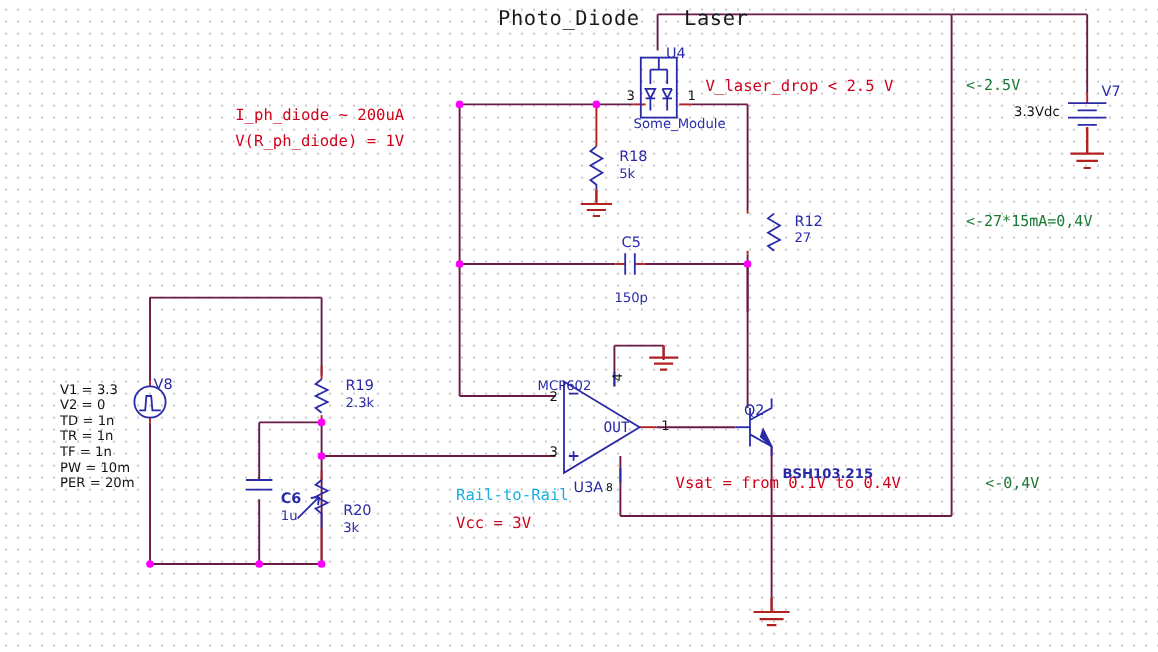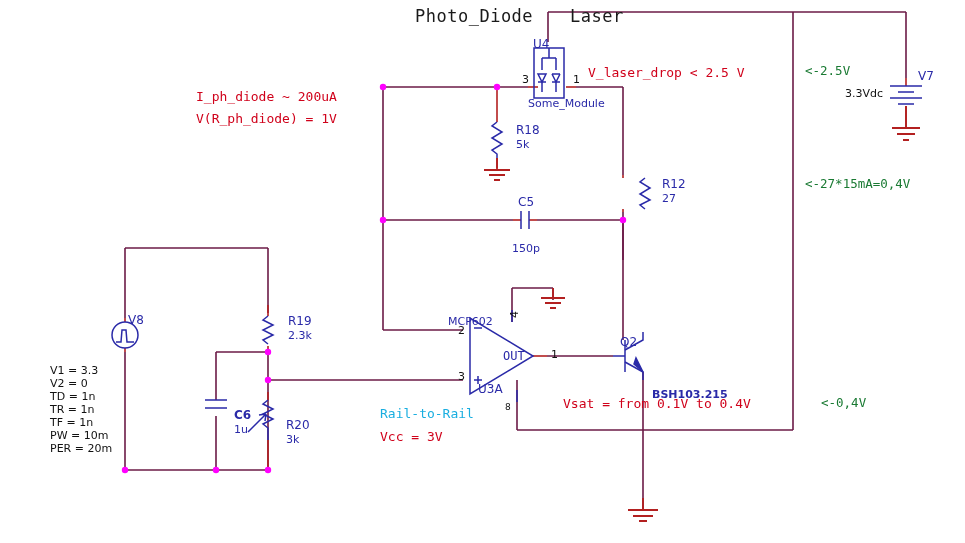--- a/index.html
+++ b/index.html
@@ -14,21 +14,21 @@
     overflow:hidden;
     padding-left:12px;
   }
   .lbl{position:absolute;white-space:pre;line-height:1;}
   .note-red{color:#d0021b;font-family:"DejaVu Sans Mono",monospace;font-size:13px;}
   .note-green{color:#1a7a33;font-family:"DejaVu Sans Mono",monospace;font-size:12.5px;}
   .note-cyan{color:#19aee0;font-family:"DejaVu Sans Mono",monospace;font-size:13px;}
   .refdes{color:#2a2aa8;font-family:"DejaVu Sans",sans-serif;font-size:12px;}
   .value{color:#2a2aa8;font-family:"DejaVu Sans",sans-serif;font-size:11px;}
   .pinnum{color:#111111;font-family:"DejaVu Sans",sans-serif;font-size:11px;}
-  .param{color:#111111;font-family:"DejaVu Sans",sans-serif;font-size:11px;line-height:13.2px;margin-top:46px;}
+  .param{color:#111111;font-family:"DejaVu Sans",sans-serif;font-size:11px;line-height:13.2px;}
   .title-txt{color:#1a1a1a;font-family:"DejaVu Sans Mono",monospace;font-size:17px;letter-spacing:0.5px;}
   .devname{color:#2a2aa8;font-family:"DejaVu Sans",sans-serif;font-size:11px;}
   svg{position:absolute;top:0;left:0;}
 </style>
 </head>
 <body>
 
 <div id="canvas">
 
   <svg width="965" height="543">
@@ -164,21 +164,21 @@
   <div class="lbl note-red" style="left:196px;top:90px;">I_ph_diode ~ 200uA</div>
   <div class="lbl note-red" style="left:196px;top:112px;">V(R_ph_diode) = 1V</div>
   <div class="lbl note-red" style="left:588px;top:66px;">V_laser_drop &lt; 2.5 V</div>
   <div class="lbl note-green" style="left:805px;top:65px;">&lt;-2.5V</div>
   <div class="lbl note-green" style="left:805px;top:178px;">&lt;-27*15mA=0,4V</div>
   <div class="lbl note-green" style="left:821px;top:397px;">&lt;-0,4V</div>
   <div class="lbl note-red" style="left:563px;top:397px;">Vsat = from 0.1V to 0.4V</div>
   <div class="lbl note-cyan" style="left:380px;top:407px;text-align:right;">Rail-to-Rail</div>
   <div class="lbl note-red" style="left:380px;top:430px;">Vcc = 3V</div>
 
-  <div class="lbl refdes" style="left:533px;top:38px;">U4</div>
+  <div class="lbl refdes" style="left:555px;top:38px;">U4</div>
   <div class="lbl devname" style="left:528px;top:98px;">Some_Module</div>
   <div class="lbl pinnum" style="left:522px;top:74px;">3</div>
   <div class="lbl pinnum" style="left:573px;top:74px;">1</div>
 
   <div class="lbl refdes" style="left:516px;top:124px;">R18</div>
   <div class="lbl value" style="left:516px;top:139px;">5k</div>
 
   <div class="lbl refdes" style="left:662px;top:178px;">R12</div>
   <div class="lbl value" style="left:662px;top:193px;">27</div>
 
@@ -188,21 +188,21 @@
   <div class="lbl refdes" style="left:288px;top:315px;">R19</div>
   <div class="lbl value" style="left:288px;top:330px;">2.3k</div>
 
   <div class="lbl refdes" style="left:286px;top:419px;">R20</div>
   <div class="lbl value" style="left:286px;top:434px;">3k</div>
 
   <div class="lbl refdes" style="left:234px;top:409px;font-weight:bold;">C6</div>
   <div class="lbl value" style="left:234px;top:424px;">1u</div>
 
   <div class="lbl devname" style="left:448px;top:316px;">MCP602</div>
-  <div class="lbl refdes" style="left:478px;top:383px;">U3A</div>
+  <div class="lbl refdes" style="left:478px;top:400px;">U3A</div>
   <div class="lbl" style="left:503px;top:350px;color:#2a2aa8;font-family:'DejaVu Sans Mono',monospace;font-size:12px;">OUT</div>
   <div class="lbl pinnum" style="left:458px;top:325px;">2</div>
   <div class="lbl pinnum" style="left:458px;top:371px;">3</div>
   <div class="lbl pinnum" style="left:551px;top:349px;">1</div>
   <div class="lbl pinnum" style="left:509px;top:318px;transform:rotate(-90deg);transform-origin:0 0;">4</div>
   <div class="lbl pinnum" style="left:505px;top:403px;font-size:9px;">8</div>
 
   <div class="lbl refdes" style="left:620px;top:336px;">Q2</div>
   <div class="lbl devname" style="left:652px;top:389px;font-weight:bold;">BSH103.215</div>
 

